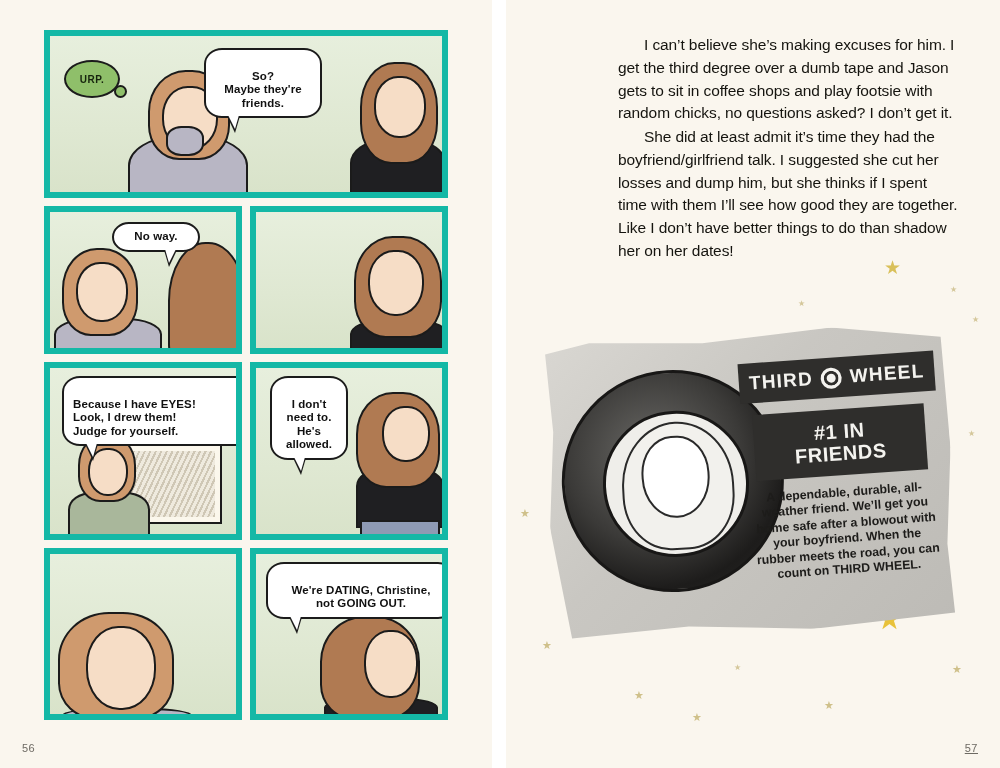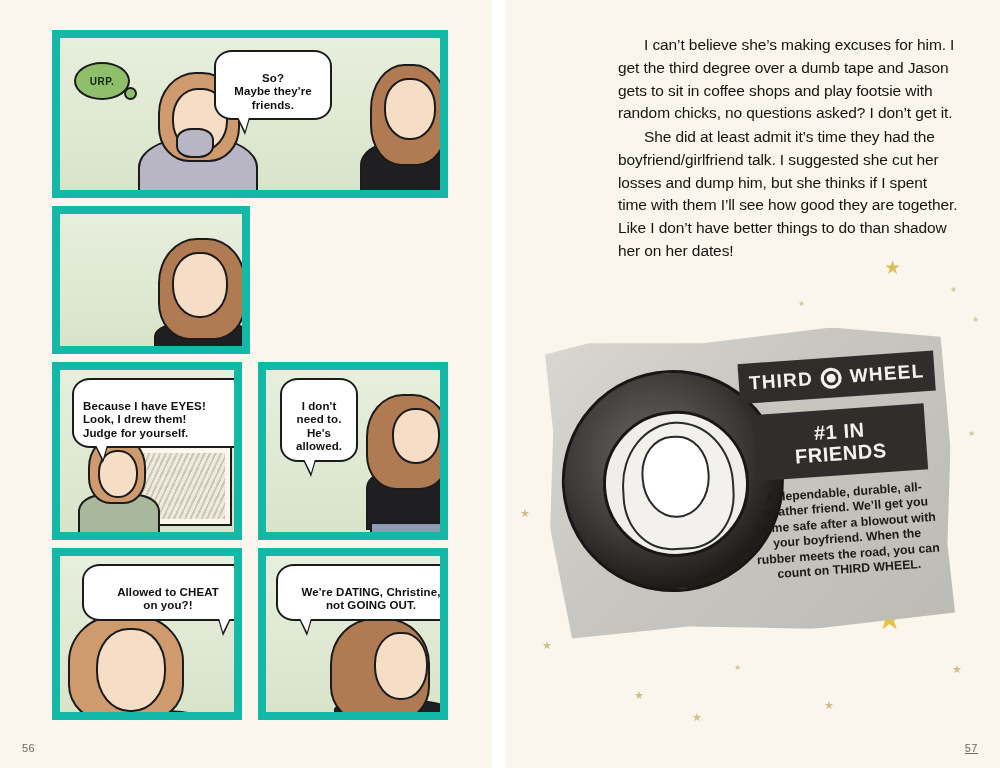--- a/index.html
+++ b/index.html
@@ -48,25 +48,24 @@
 
   
   .comic {
     position: absolute;
     left: 44px;
     top: 30px;
     width: 404px;
   }
   .panel {
     position: relative;
-    border: 8px solid #14b8a6;
+    border: 6px solid #14b8a6;
     background: #fca5a5;
     box-sizing: border-box;
     overflow: hidden;
-    margin-left: 8px;
   }
   .row {
     display: flex;
     gap: 8px;
     margin-bottom: 8px;
   }
   .p-wide { width: 404px; height: 168px; }
   .p-half { width: 198px; height: 148px; }
   .p-half2 { width: 198px; height: 178px; }
   .p-half3 { width: 198px; height: 172px; }
@@ -327,20 +326,34 @@
 
           <div class="bubble" style="left:154px;top:12px;width:96px;white-space:pre-line;">
             <span>So?
 Maybe they're
 friends.</span>
           </div>
         </div>
       </div>
 
       <div class="row">
+        <div class="panel p-half">
+          <div class="bgwash"></div>
+          <div class="fig" style="left:4px;top:34px;width:104px;height:114px;">
+            <div class="body-gray" style="left:0px;top:72px;width:104px;height:44px;border-radius:34% 34% 0 0;"></div>
+            <div class="hair" style="left:8px;top:2px;width:72px;height:84px;border-radius:46% 46% 38% 38%;"></div>
+            <div class="face" style="left:22px;top:16px;width:48px;height:56px;"></div>
+          </div>
+          <div class="fig" style="left:108px;top:26px;width:88px;height:122px;">
+            <div class="hair hair-dark" style="left:10px;top:4px;width:74px;height:118px;border-radius:48% 48% 16% 16%;"></div>
+          </div>
+          <div class="bubble tail-right" style="left:62px;top:10px;width:66px;">
+            <span>No way.</span>
+          </div>
+        </div>
 
         <div class="panel p-half">
           <div class="bgwash"></div>
           <div class="fig" style="left:86px;top:22px;width:108px;height:126px;">
             <div class="body-dark" style="left:8px;top:86px;width:94px;height:40px;border-radius:32% 32% 0 0;"></div>
             <div class="hair hair-dark" style="left:12px;top:2px;width:84px;height:98px;border-radius:44% 44% 36% 36%;"></div>
             <div class="face" style="left:26px;top:16px;width:52px;height:62px;"></div>
           </div>
         </div>
       </div>
@@ -381,24 +394,20 @@
         </div>
       </div>
 
       <div class="row">
         <div class="panel p-half3">
           <div class="bgwash"></div>
           <div class="fig" style="left:6px;top:58px;width:138px;height:114px;">
             <div class="body-gray" style="left:6px;top:96px;width:126px;height:18px;border-radius:34% 34% 0 0;"></div>
             <div class="hair" style="left:2px;top:0px;width:112px;height:104px;border-radius:44% 44% 34% 34%;"></div>
             <div class="face" style="left:30px;top:14px;width:66px;height:80px;"></div>
-          </div>
-          <div class="bubble tail-right" style="left:22px;top:8px;width:150px;white-space:pre-line;">
-            <span>Allowed to CHEAT
-on you?!</span>
           </div>
         </div>
 
         <div class="panel p-half3">
           <div class="bgwash"></div>
           <div class="fig" style="left:64px;top:62px;width:120px;height:110px;">
             <div class="body-dark" style="left:4px;top:82px;width:110px;height:28px;border-radius:30% 30% 0 0;"></div>
             <div class="hair hair-dark" style="left:0px;top:0px;width:96px;height:100px;border-radius:44% 44% 34% 34%;"></div>
             <div class="face" style="left:44px;top:14px;width:50px;height:64px;"></div>
           </div>

